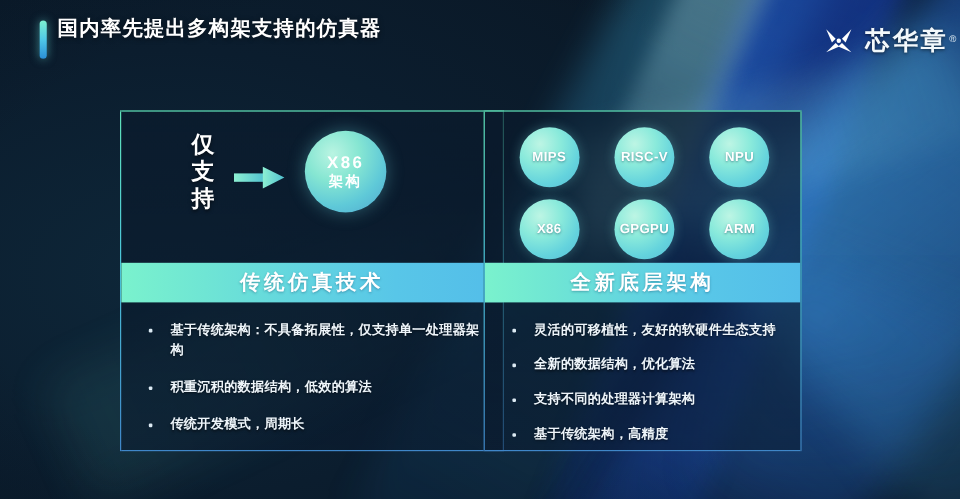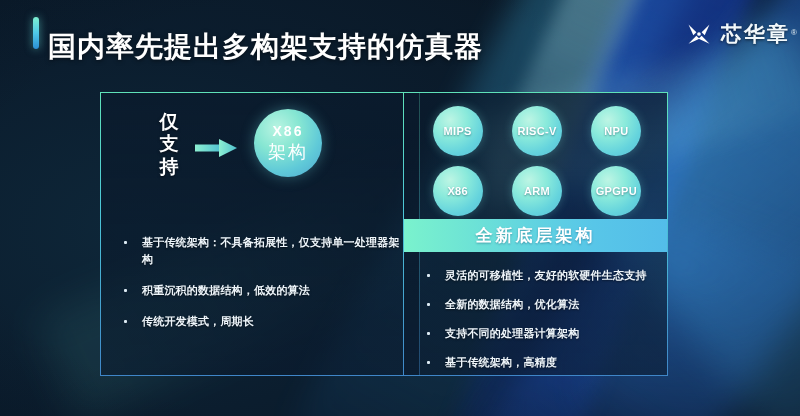--- a/index.html
+++ b/index.html
@@ -67,24 +67,23 @@
 
   
   .header{position:absolute;left:0;top:0;width:800px;height:70px;}
   .accent-bar{
     position:absolute;left:33px;top:17px;width:6px;height:32px;border-radius:3px;
     background:linear-gradient(180deg,#7df0d0 0%, #4fc8e8 50%, #2b8fd6 100%);
     box-shadow:0 0 8px rgba(110,230,225,.55);
   }
   .slide-title{
     position:absolute;left:48px;top:12px;
-    font-size:28px;font-weight:bold;color:#ffffff;letter-spacing:1px;
+    font-size:17px;font-weight:bold;color:#ffffff;letter-spacing:1px;
     text-shadow:0 1px 4px rgba(0,0,0,.55);
     white-space:nowrap;
-    margin-top:16px;
   }
   .brand{
     position:absolute;right:3px;top:17px;height:34px;
     display:flex;align-items:center;gap:8px;
   }
   .brand-mark{width:28px;height:28px;display:block;}
   .brand-text{
     font-size:21px;font-weight:bold;color:#f2f8fb;letter-spacing:2px;
     text-shadow:0 1px 3px rgba(0,0,0,.6);
   }
@@ -122,21 +121,21 @@
     text-shadow:0 1px 3px rgba(0,0,0,.6);
   }
   .arrow{position:absolute;left:94px;top:44px;width:44px;height:22px;}
   .circle-x86{
     position:absolute;left:153px;top:16px;width:68px;height:68px;border-radius:50%;
     background:radial-gradient(circle at 34% 28%, #b9f4e2 0%, #86e6d2 34%, #5fc9d8 66%, #4fa6cf 100%);
     box-shadow:0 0 14px rgba(110,220,225,.35);
     display:flex;flex-direction:column;align-items:center;justify-content:center;
   }
   .circle-x86 .l1{font-size:14px;font-weight:bold;color:#fff;letter-spacing:2px;line-height:1.25;}
-  .circle-x86 .l2{font-size:18px;font-weight:normal;color:#fff;letter-spacing:2px;line-height:1.25;}
+  .circle-x86 .l2{font-size:12px;font-weight:bold;color:#fff;letter-spacing:2px;line-height:1.25;}
 
   
   .chip-grid{
     position:absolute;left:14px;top:12px;width:238px;
     display:grid;grid-template-columns:repeat(3,1fr);grid-template-rows:repeat(2,52px);
     row-gap:8px;justify-items:center;align-items:center;
   }
   .chip{
     width:50px;height:50px;border-radius:50%;
     background:radial-gradient(circle at 34% 28%, #bdf5e4 0%, #8aeadb 36%, #64d3dd 68%, #58bcd6 100%);
@@ -216,20 +215,23 @@
         </defs>
         <rect x="0" y="7.5" width="26" height="7" fill="url(#agrad)"></rect>
         <path d="M24 2 L42 11 L24 20 Z" fill="url(#agrad)"></path>
       </svg>
       <div class="circle-x86">
         <span class="l1">X86</span>
         <span class="l2">架构</span>
       </div>
     </div>
 
+    <div class="band">
+      <span class="band-text">传统仿真技术</span>
+    </div>
 
     <div class="panel-body">
       <ul class="bullets left">
         <li>基于传统架构：不具备拓展性，仅支持单一处理器架构</li>
         <li>积重沉积的数据结构，低效的算法</li>
         <li>传统开发模式，周期长</li>
       </ul>
     </div>
   </div>
 
@@ -242,24 +244,24 @@
         <div class="chip">
             <span>RISC-V</span>
           </div>
         <div class="chip">
             <span>NPU</span>
           </div>
         <div class="chip">
             <span>X86</span>
           </div>
         <div class="chip">
+            <span>GPGPU</span>
+          </div>
+        <div class="chip">
             <span>ARM</span>
-          </div>
-        <div class="chip">
-            <span>GPGPU</span>
           </div>
       </div>
     </div>
 
     <div class="band">
       <span class="band-text">全新底层架构</span>
     </div>
 
     <div class="panel-body">
       <ul class="bullets right">

